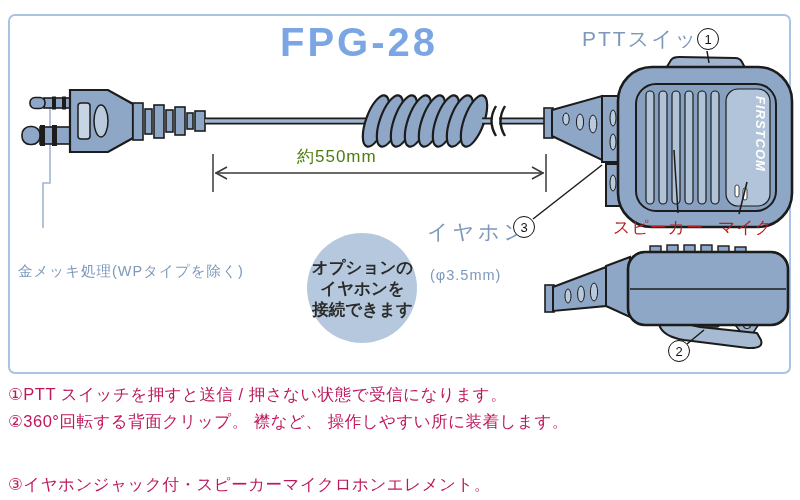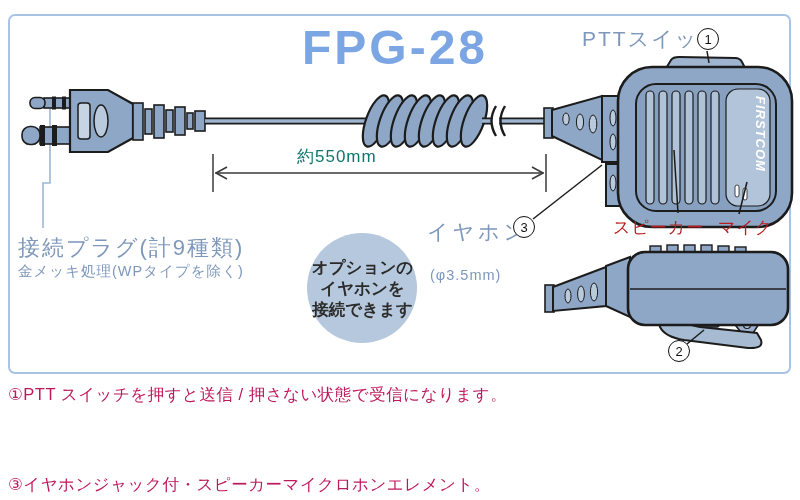--- a/index.html
+++ b/index.html
@@ -1,26 +1,26 @@
 <!DOCTYPE html>
 <html><head>
 <meta charset="utf-8">
 <style>
   html,body{margin:0;padding:0;background:#ffffff;width:800px;height:500px;overflow:hidden;
     font-family:"Liberation Sans","DejaVu Sans",sans-serif;}
   .stage{position:relative;width:800px;height:500px;}
   .frame{position:absolute;left:8px;top:14px;width:779px;height:356px;
     border:2px solid #a9c3e3;border-radius:7px;background:#ffffff;}
   .abs{position:absolute;white-space:nowrap;}
-  .title{left:280px;top:20px;width:230px;text-align:center;
-    font-size:48px;font-weight:bold;letter-spacing:3px;color:#7ba6e3;}
+  .title{left:280px;top:20px;width:230px;
+    font-size:40px;font-weight:bold;letter-spacing:3px;color:#7ba6e3;}
   .bluelabel{color:#7e98bb;font-size:21px;letter-spacing:2px;}
   .bluesub{color:#7e98bb;font-size:14.5px;letter-spacing:1px;}
   .blacklabel{color:#b91c1c;font-size:17px;letter-spacing:1px;}
-  .dim{color:#0f766e;font-size:17px;letter-spacing:1px;}
+  .dim{color:#4d7c0f;font-size:17px;letter-spacing:1px;}
   .circletext{left:305px;top:257px;width:115px;text-align:center;
     font-size:16.5px;line-height:21px;color:#2b2b2b;white-space:normal;font-weight:bold;}
   .callnum{display:inline-flex;align-items:center;justify-content:center;
     width:20px;height:20px;border:1.6px solid #111;border-radius:50%;
     background:#fff;font-size:13px;color:#111;font-weight:normal;}
   .notes{position:absolute;left:8px;color:#be185d;font-size:16.5px;letter-spacing:0.5px;}
   svg{position:absolute;left:0;top:0;}
 </style>
 </head>
 <body>
@@ -163,21 +163,20 @@
 
   <div class="abs title">FPG-28</div>
 
   <div class="abs bluelabel" style="left:582px;top:25px;">PTTスイッチ</div>
   <div class="abs" style="left:697px;top:28px;">
     <span class="callnum">1</span>
   </div>
 
   <div class="abs dim" style="left:297px;top:145px;">約550mm</div>
 
-  <div class="abs bluelabel" style="left:18px;top:233px;font-size:22px;">接続プラグ(計9種類)</div>
   <div class="abs bluesub" style="left:18px;top:262px;">金メッキ処理(WPタイプを除く)</div>
 
   <div class="abs circletext">
     <span>オプションの</span><br>
     <span>イヤホンを</span><br>
     <span>接続できます</span>
   </div>
 
   <div class="abs bluelabel" style="left:427px;top:218px;letter-spacing:4px;">イヤホン</div>
   <div class="abs bluesub" style="left:430px;top:267px;">(φ3.5mm)</div>
@@ -186,14 +185,15 @@
   </div>
 
   <div class="abs blacklabel" style="left:613px;top:216px;">スピーカー</div>
   <div class="abs blacklabel" style="left:718px;top:216px;">マイク</div>
 
   <div class="abs" style="left:668px;top:340px;">
     <span class="callnum">2</span>
   </div>
 
   <div class="notes" style="top:384px;">①PTT スイッチを押すと送信 / 押さない状態で受信になります。</div>
+  <div class="notes" style="top:411px;">②360°回転する背面クリップ。 襟など、 操作しやすい所に装着します。</div>
   <div class="notes" style="top:438px;margin-top:36px;">③イヤホンジャック付・スピーカーマイクロホンエレメント。</div>
 </div>
 
 </body></html>

